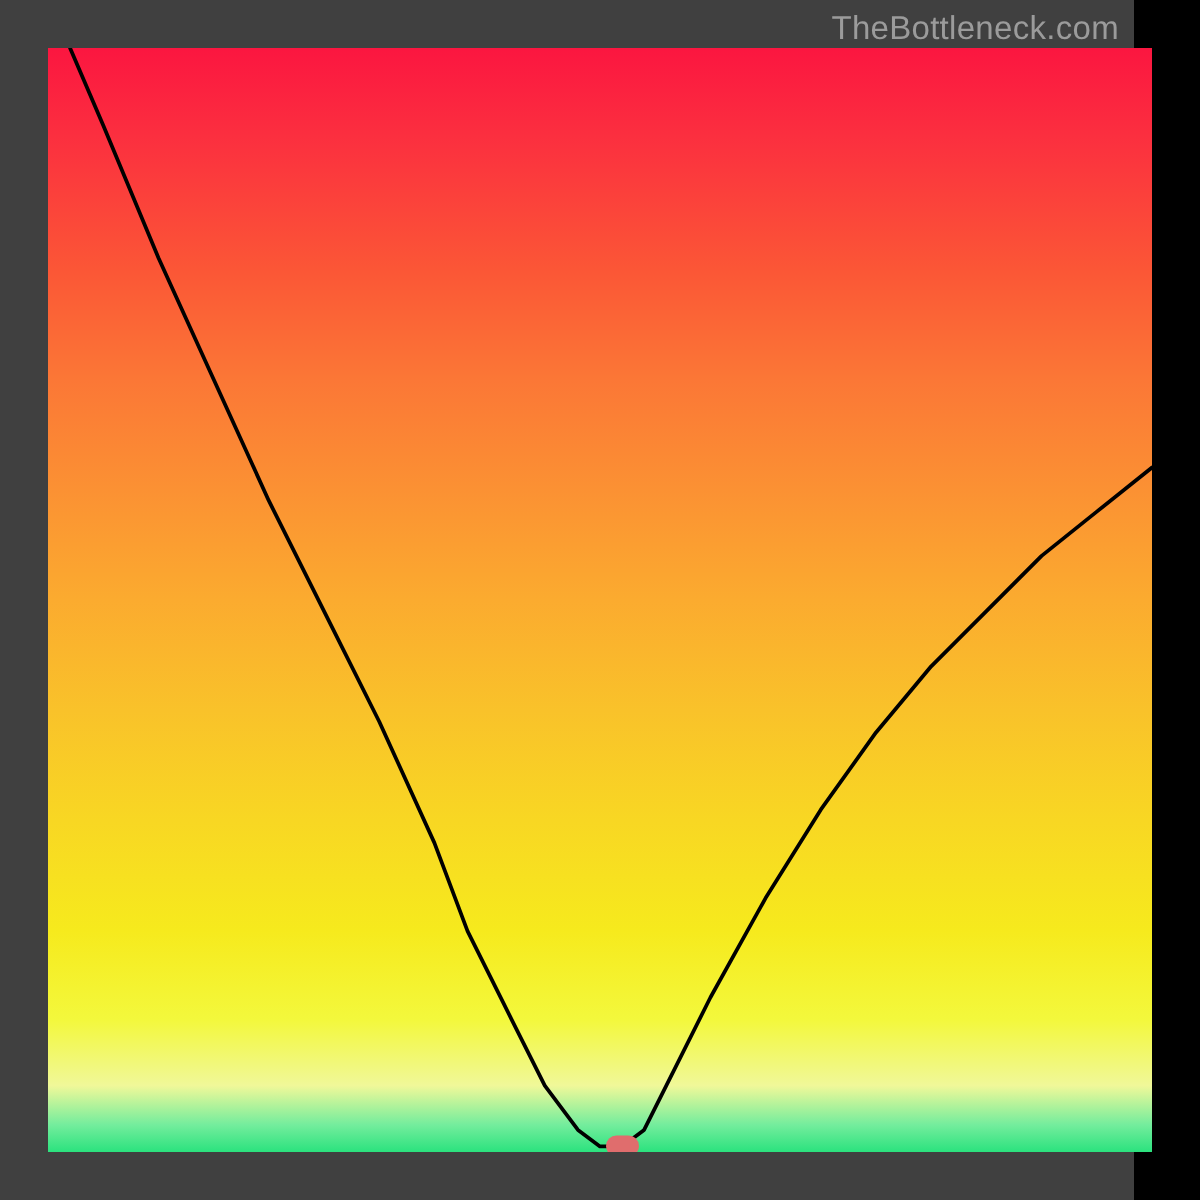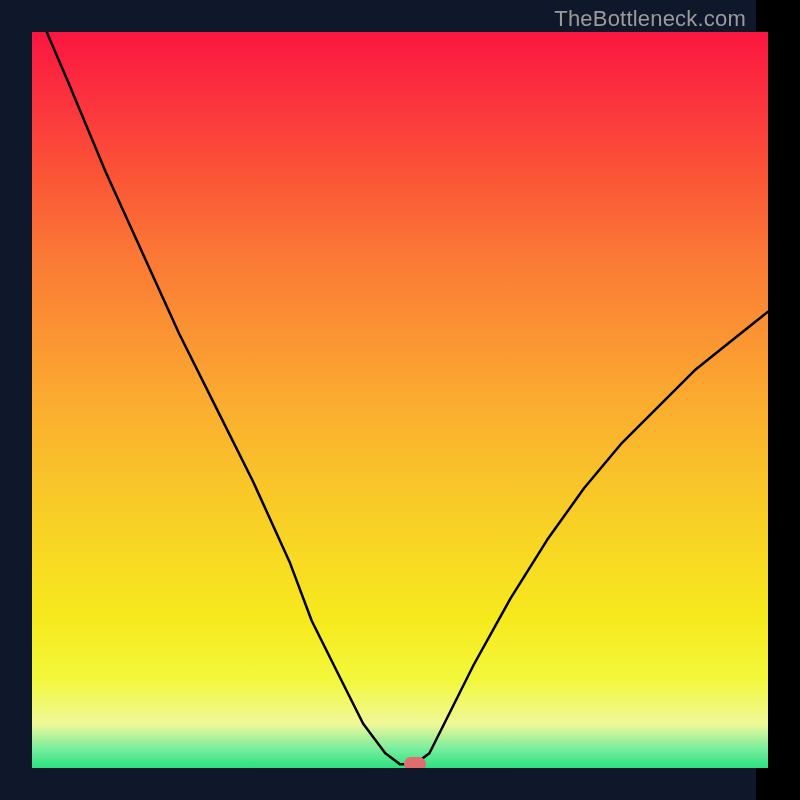--- a/index.html
+++ b/index.html
@@ -8,21 +8,21 @@
     width: 800px;
     height: 800px;
     background: #000;
     font-family: Arial, Helvetica, sans-serif;
     overflow: hidden;
   }
   .frame {
     position: relative;
     width: 756px;
     height: 800px;
-    background: #0f172a;
+    background: #404040;
   }
   .plot-area {
     position: absolute;
     left: 32px;
     top: 32px;
     width: 736px;
     height: 736px;
     overflow: hidden;
   }
   .gradient-bg {

